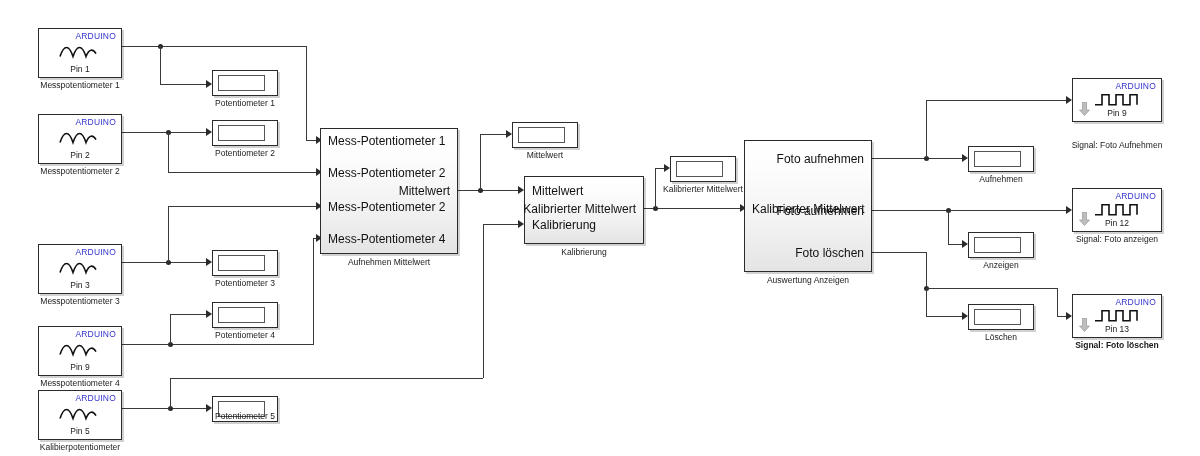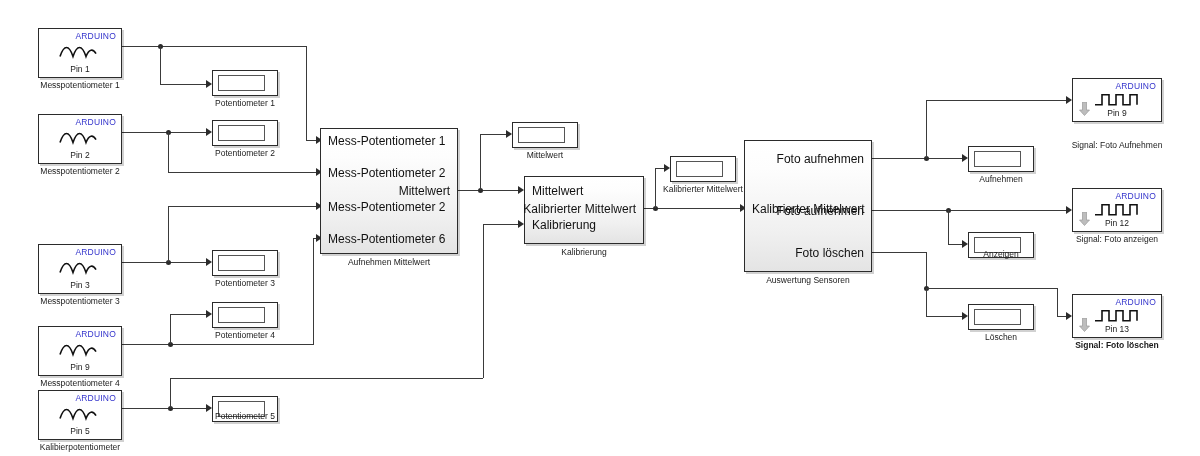--- a/index.html
+++ b/index.html
@@ -308,50 +308,50 @@
   <div class="cap" style="left:643px;top:184px;width:120px;">Kalibrierter Mittelwert</div>
 
   <div class="disp" style="left:968px;top:146px;width:66px;height:26px;">
     <div class="disp-inner"></div>
   </div>
   <div class="cap" style="left:941px;top:174px;width:120px;">Aufnehmen</div>
 
   <div class="disp" style="left:968px;top:232px;width:66px;height:26px;">
     <div class="disp-inner"></div>
   </div>
-  <div class="cap" style="left:941px;top:249px;width:120px;">Anzeigen</div>
+  <div class="cap" style="left:941px;top:260px;width:120px;">Anzeigen</div>
 
   <div class="disp" style="left:968px;top:304px;width:66px;height:26px;">
     <div class="disp-inner"></div>
   </div>
   <div class="cap" style="left:941px;top:332px;width:120px;">Löschen</div>
 
   <div class="sub" style="left:320px;top:128px;width:138px;height:126px;">
     <span class="port-lbl port-in" style="top:7px;">Mess-Potentiometer 1</span>
     <span class="port-lbl port-in" style="top:39px;">Mess-Potentiometer 2</span>
     <span class="port-lbl port-in" style="top:73px;">Mess-Potentiometer 2</span>
-    <span class="port-lbl port-in" style="top:105px;">Mess-Potentiometer 6</span>
+    <span class="port-lbl port-in" style="top:105px;">Mess-Potentiometer 4</span>
     <span class="port-lbl port-out" style="top:57px;">Mittelwert</span>
   </div>
   <div class="cap" style="left:309px;top:257px;width:160px;">Aufnehmen Mittelwert</div>
 
   <div class="sub" style="left:524px;top:176px;width:120px;height:68px;">
     <span class="port-lbl port-in" style="top:9px;">Mittelwert</span>
     <span class="port-lbl port-in" style="top:43px;">Kalibrierung</span>
     <span class="port-lbl port-out" style="top:27px;">Kalibrierter Mittelwert</span>
   </div>
   <div class="cap" style="left:514px;top:247px;width:140px;">Kalibrierung</div>
 
   <div class="sub" style="left:744px;top:140px;width:128px;height:132px;">
     <span class="port-lbl port-in" style="top:63px;">Kalibrierter Mittelwert</span>
     <span class="port-lbl port-out" style="top:13px;">Foto aufnehmen</span>
     <span class="port-lbl port-out" style="top:65px;">Foto aufnehmen</span>
     <span class="port-lbl port-out" style="top:107px;">Foto löschen</span>
   </div>
-  <div class="cap" style="left:738px;top:275px;width:140px;">Auswertung Sensoren</div>
+  <div class="cap" style="left:738px;top:275px;width:140px;">Auswertung Anzeigen</div>
 
   <div class="blk io-blk" style="left:1072px;top:78px;width:90px;height:44px;">
     <span class="io-brand">ARDUINO</span>
     <span class="io-glyph" style="transform:translateY(-52%);">
       <svg width="48" height="16" viewBox="0 0 48 16">
           <path d="M2 13 L9 13 L9 3 L16 3 L16 13 L23 13 L23 3 L30 3 L30 13 L37 13 L37 3 L44 3 L44 13" fill="none" stroke="#111" stroke-width="1.6"></path>
         </svg>
     </span>
     <span class="dir-arrow">
       <svg width="11" height="14" viewBox="0 0 11 14">

